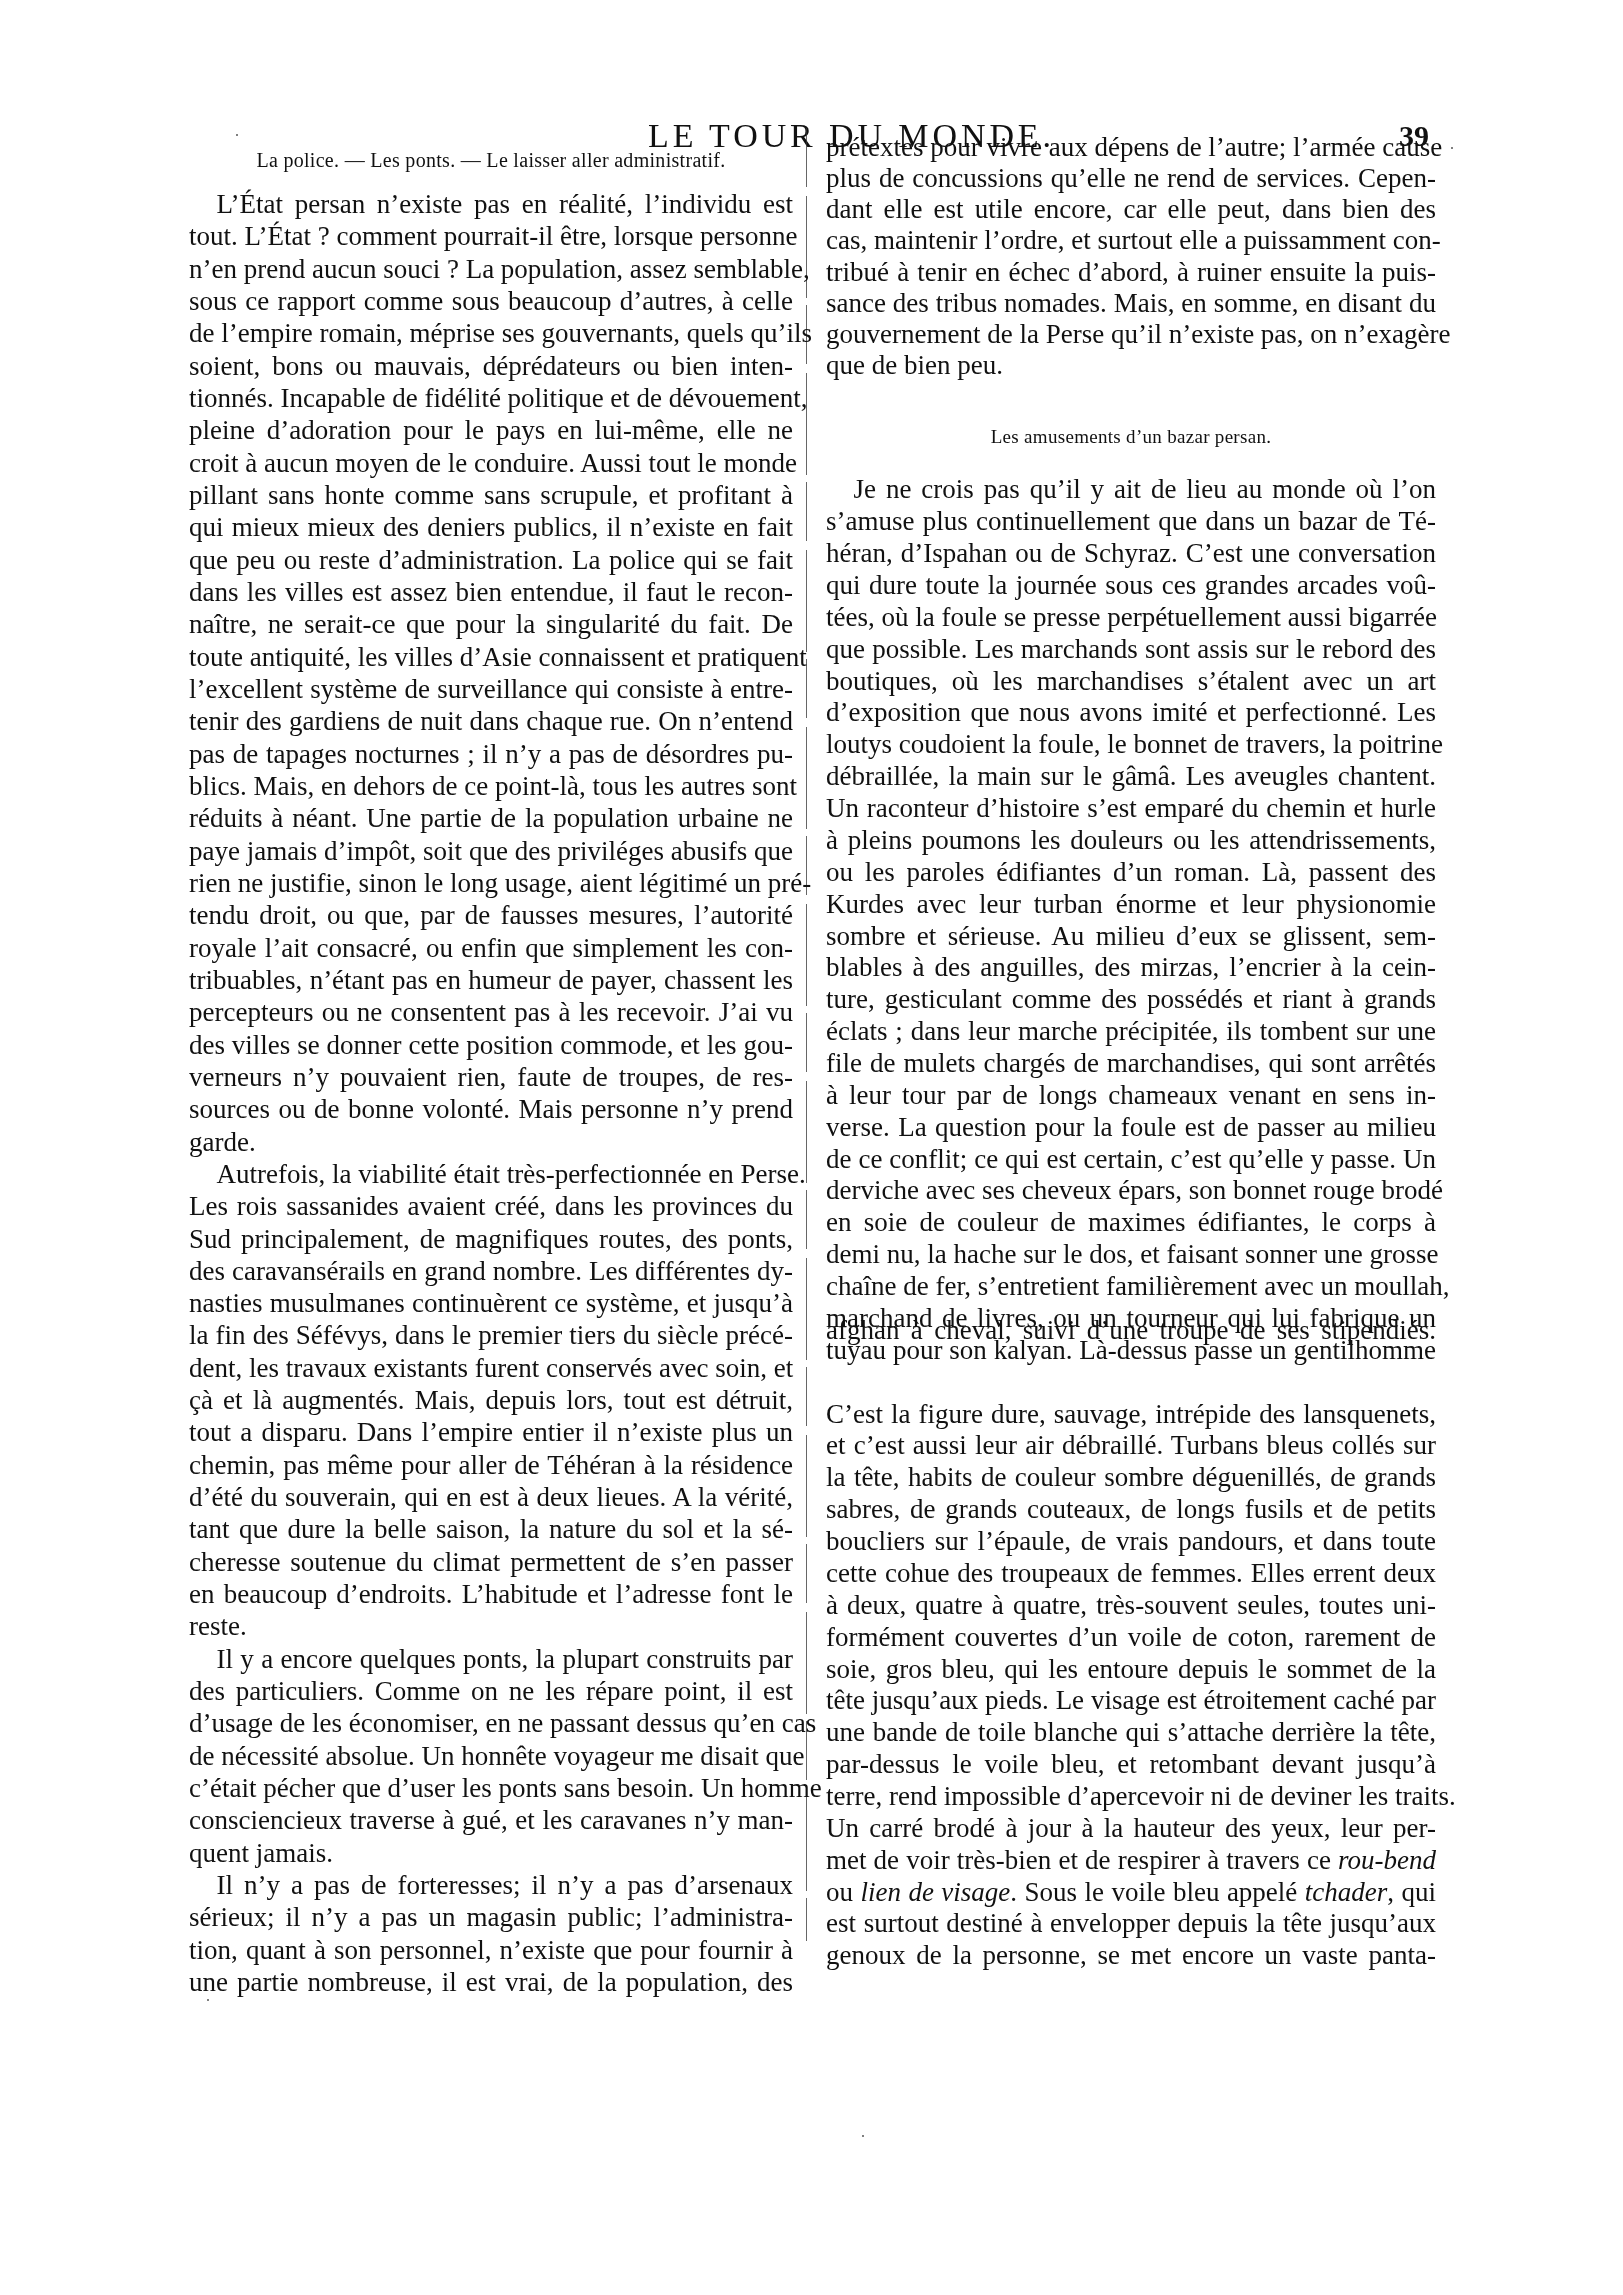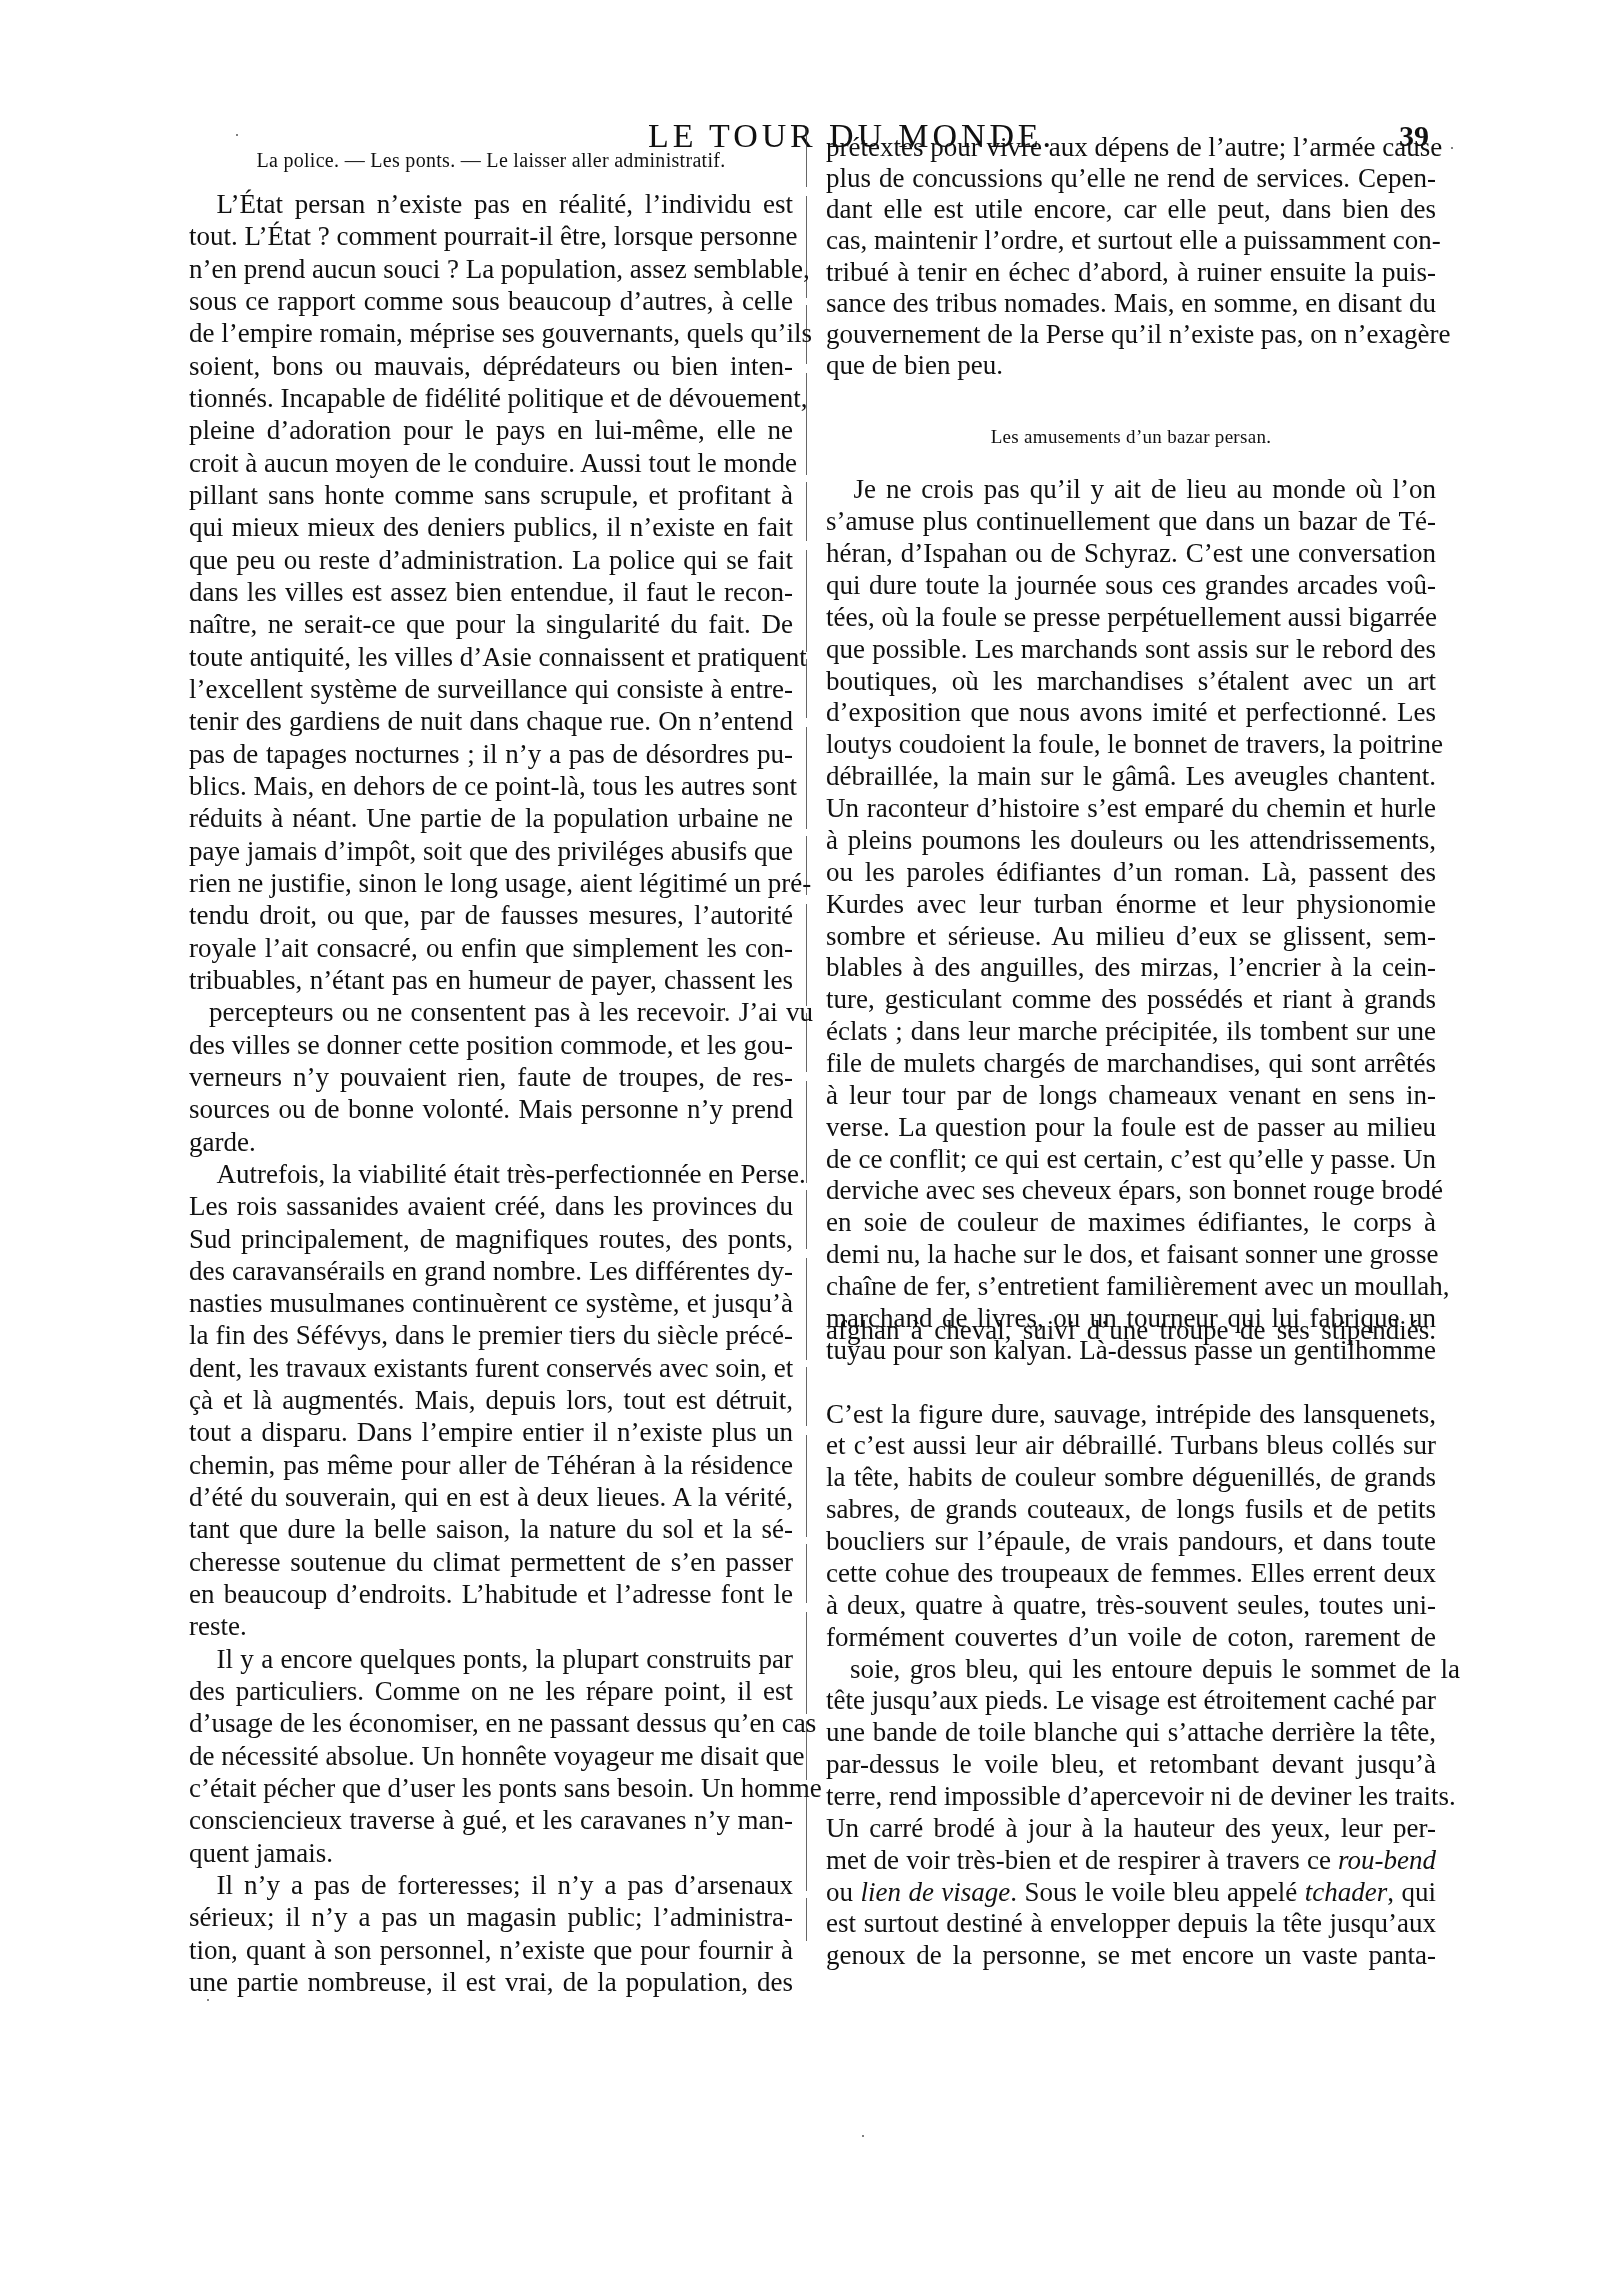--- a/index.html
+++ b/index.html
@@ -54,21 +54,21 @@
       <div class="line" style="top: 674px;">l’excellent système de surveillance qui consiste à entre-</div>
       <div class="line" style="top: 706px;">tenir des gardiens de nuit dans chaque rue. On n’entend</div>
       <div class="line" style="top: 739px;">pas de tapages nocturnes ; il n’y a pas de désordres pu-</div>
       <div class="line" style="top: 771px;">blics. Mais, en dehors de ce point-là, tous les autres sont</div>
       <div class="line" style="top: 803px;">réduits à néant. Une partie de la population urbaine ne</div>
       <div class="line" style="top: 836px;">paye jamais d’impôt, soit que des priviléges abusifs que</div>
       <div class="line" style="top: 868px;">rien ne justifie, sinon le long usage, aient légitimé un pré-</div>
       <div class="line" style="top: 900px;">tendu droit, ou que, par de fausses mesures, l’autorité</div>
       <div class="line" style="top: 933px;">royale l’ait consacré, ou enfin que simplement les con-</div>
       <div class="line" style="top: 965px;">tribuables, n’étant pas en humeur de payer, chassent les</div>
-      <div class="line" style="top: 997px; margin-left: 20px;">percepteurs ou ne consentent pas à les recevoir. J’ai vu</div>
+      <div class="line" style="top: 997px;">percepteurs ou ne consentent pas à les recevoir. J’ai vu</div>
       <div class="line" style="top: 1030px;">des villes se donner cette position commode, et les gou-</div>
       <div class="line" style="top: 1062px;">verneurs n’y pouvaient rien, faute de troupes, de res-</div>
       <div class="line" style="top: 1094px;">sources ou de bonne volonté. Mais personne n’y prend</div>
       <div class="line last" style="top: 1127px;">garde.</div>
       <div class="line indent" style="top: 1159px;">Autrefois, la viabilité était très-perfectionnée en Perse.</div>
       <div class="line" style="top: 1191px;">Les rois sassanides avaient créé, dans les provinces du</div>
       <div class="line" style="top: 1224px;">Sud principalement, de magnifiques routes, des ponts,</div>
       <div class="line" style="top: 1256px;">des caravansérails en grand nombre. Les différentes dy-</div>
       <div class="line" style="top: 1288px;">nasties musulmanes continuèrent ce système, et jusqu’à</div>
       <div class="line" style="top: 1320px;">la fin des Séfévys, dans le premier tiers du siècle précé-</div>
@@ -134,21 +134,21 @@
       <div class="line" style="top: 1335px;">tuyau pour son kalyan. Là-dessus passe un gentilhomme</div>
       <div class="line" style="top: 1315px;">afghan à cheval, suivi d’une troupe de ses stipendiés.</div>
       <div class="line" style="top: 1399px;">C’est la figure dure, sauvage, intrépide des lansquenets,</div>
       <div class="line" style="top: 1430px;">et c’est aussi leur air débraillé. Turbans bleus collés sur</div>
       <div class="line" style="top: 1462px;">la tête, habits de couleur sombre déguenillés, de grands</div>
       <div class="line" style="top: 1494px;">sabres, de grands couteaux, de longs fusils et de petits</div>
       <div class="line" style="top: 1526px;">boucliers sur l’épaule, de vrais pandours, et dans toute</div>
       <div class="line" style="top: 1558px;">cette cohue des troupeaux de femmes. Elles errent deux</div>
       <div class="line" style="top: 1590px;">à deux, quatre à quatre, très-souvent seules, toutes uni-</div>
       <div class="line" style="top: 1622px;">formément couvertes d’un voile de coton, rarement de</div>
-      <div class="line" style="top: 1654px; margin-left: 24px;">soie, gros bleu, qui les entoure depuis le sommet de la</div>
+      <div class="line" style="top: 1654px;">soie, gros bleu, qui les entoure depuis le sommet de la</div>
       <div class="line" style="top: 1685px;">tête jusqu’aux pieds. Le visage est étroitement caché par</div>
       <div class="line" style="top: 1717px;">une bande de toile blanche qui s’attache derrière la tête,</div>
       <div class="line" style="top: 1749px;">par-dessus le voile bleu, et retombant devant jusqu’à</div>
       <div class="line" style="top: 1781px;">terre, rend impossible d’apercevoir ni de deviner les traits.</div>
       <div class="line" style="top: 1813px;">Un carré brodé à jour à la hauteur des yeux, leur per-</div>
       <div class="line" style="top: 1845px;">met de voir très-bien et de respirer à travers ce <em>rou-bend</em></div>
       <div class="line" style="top: 1877px;">ou <em>lien de visage</em>. Sous le voile bleu appelé <em>tchader</em>, qui</div>
       <div class="line" style="top: 1908px;">est surtout destiné à envelopper depuis la tête jusqu’aux</div>
       <div class="line" style="top: 1940px;">genoux de la personne, se met encore un vaste panta-</div>
     </div>

